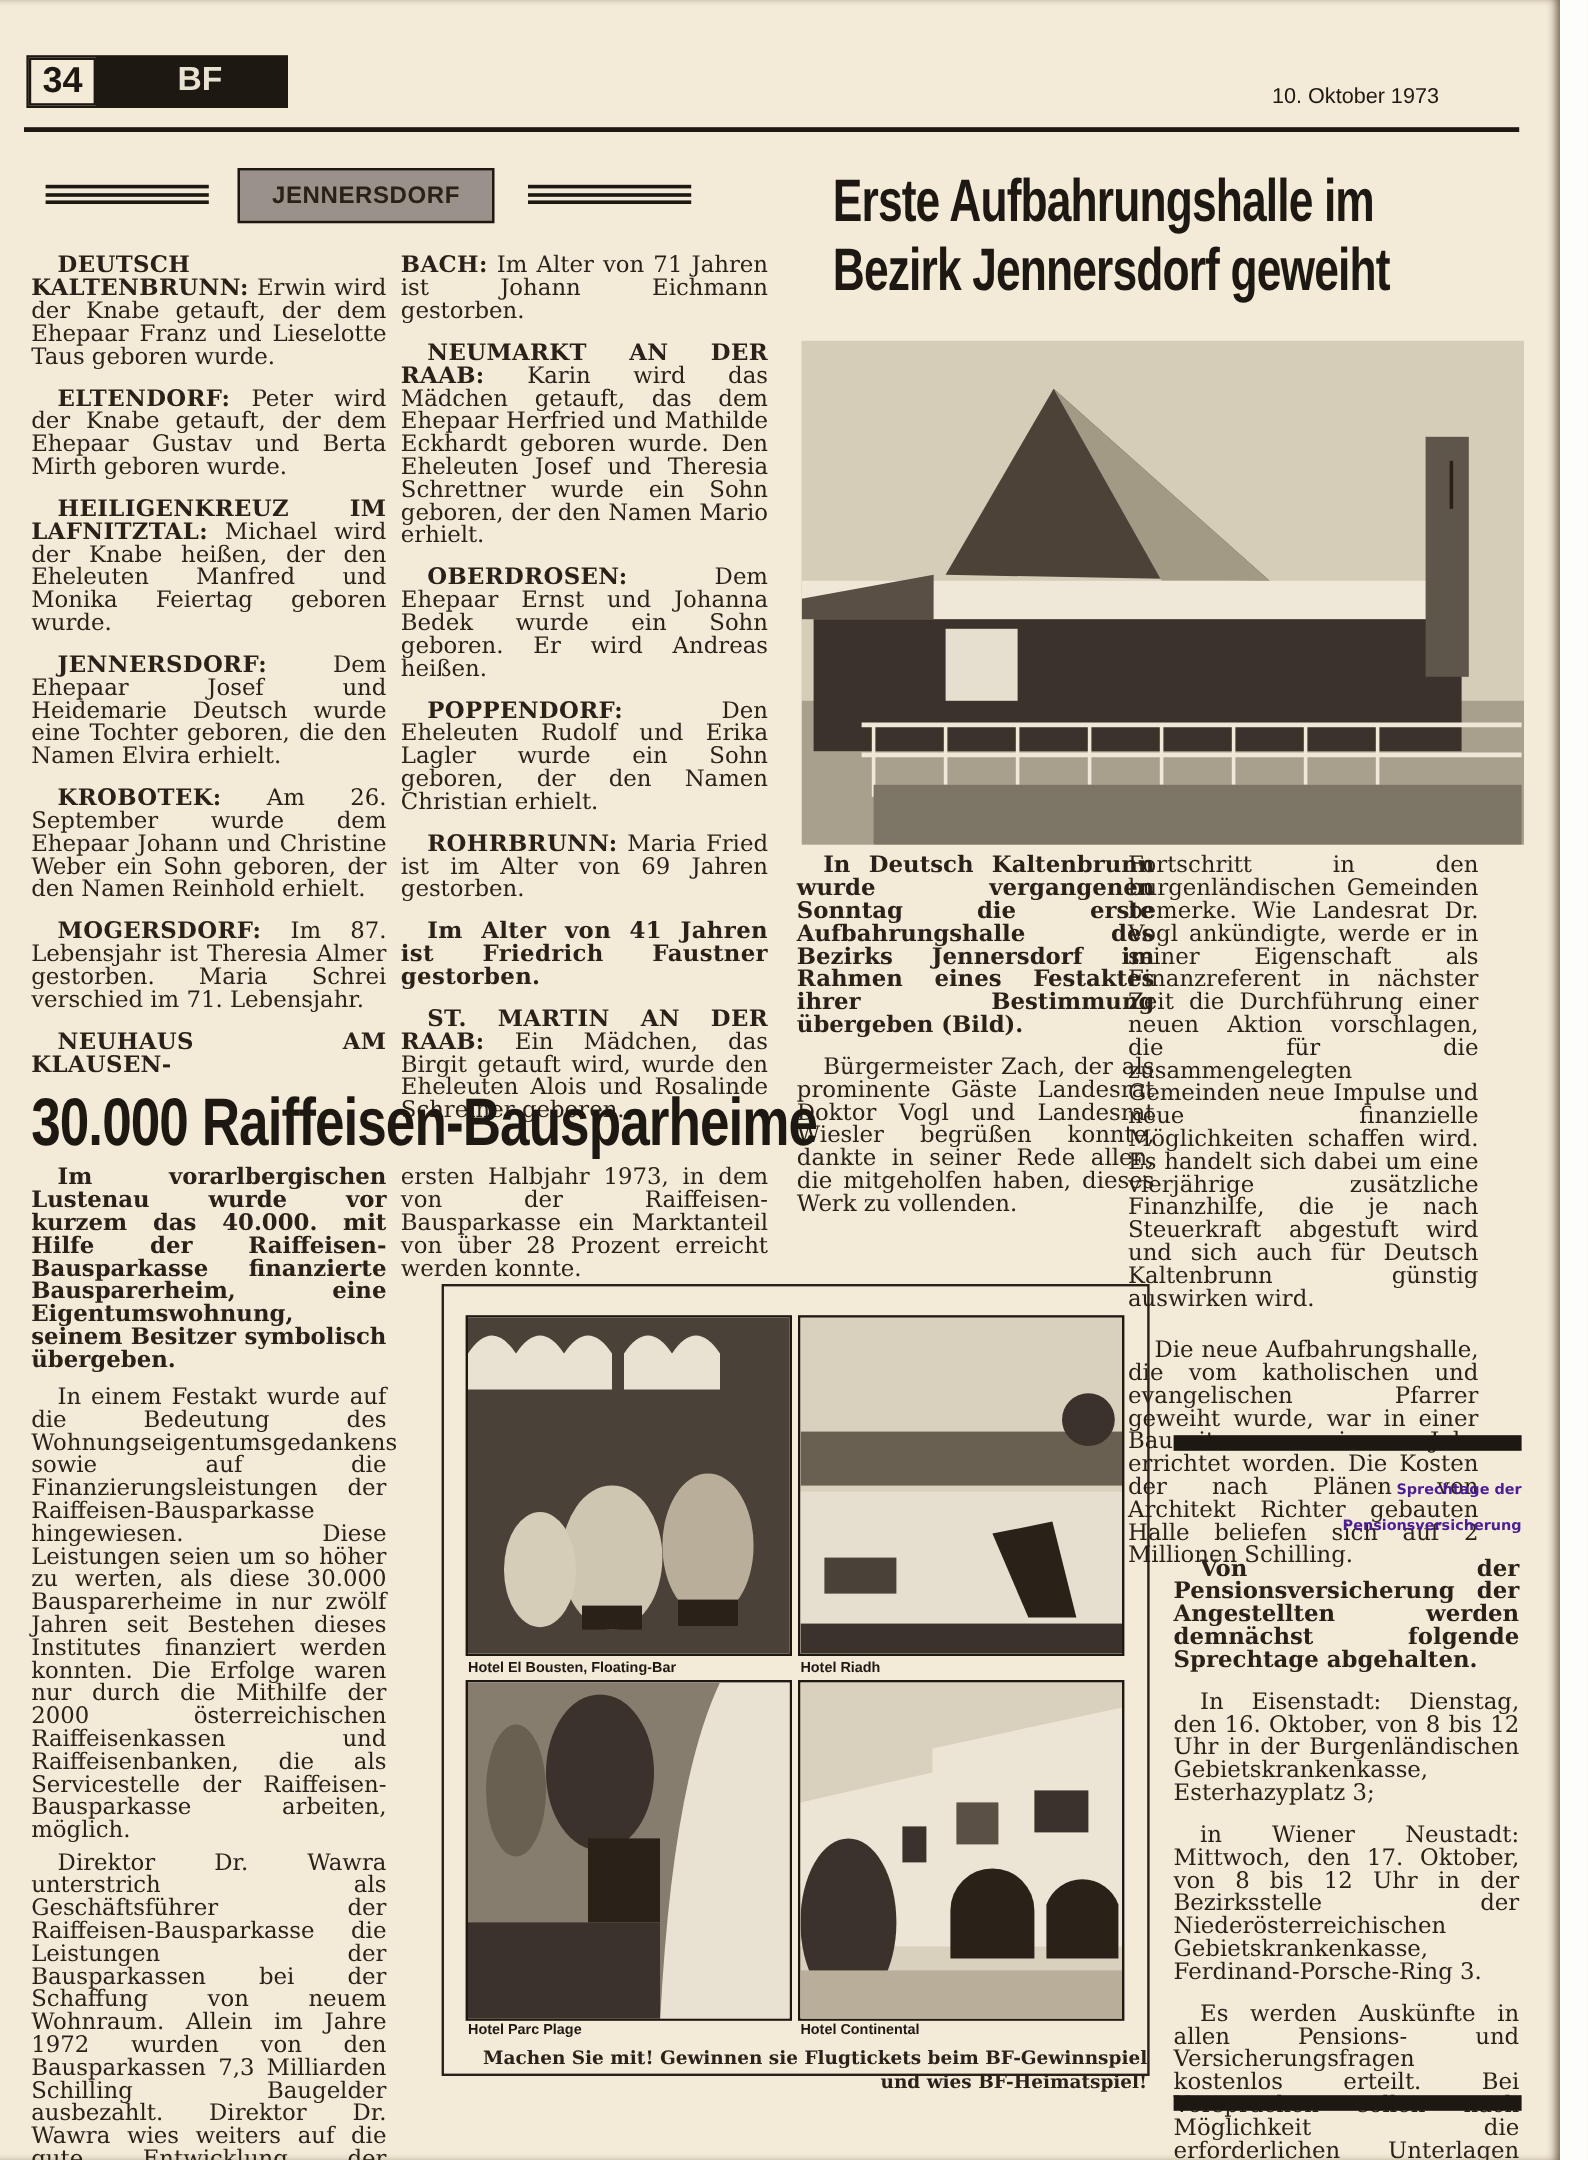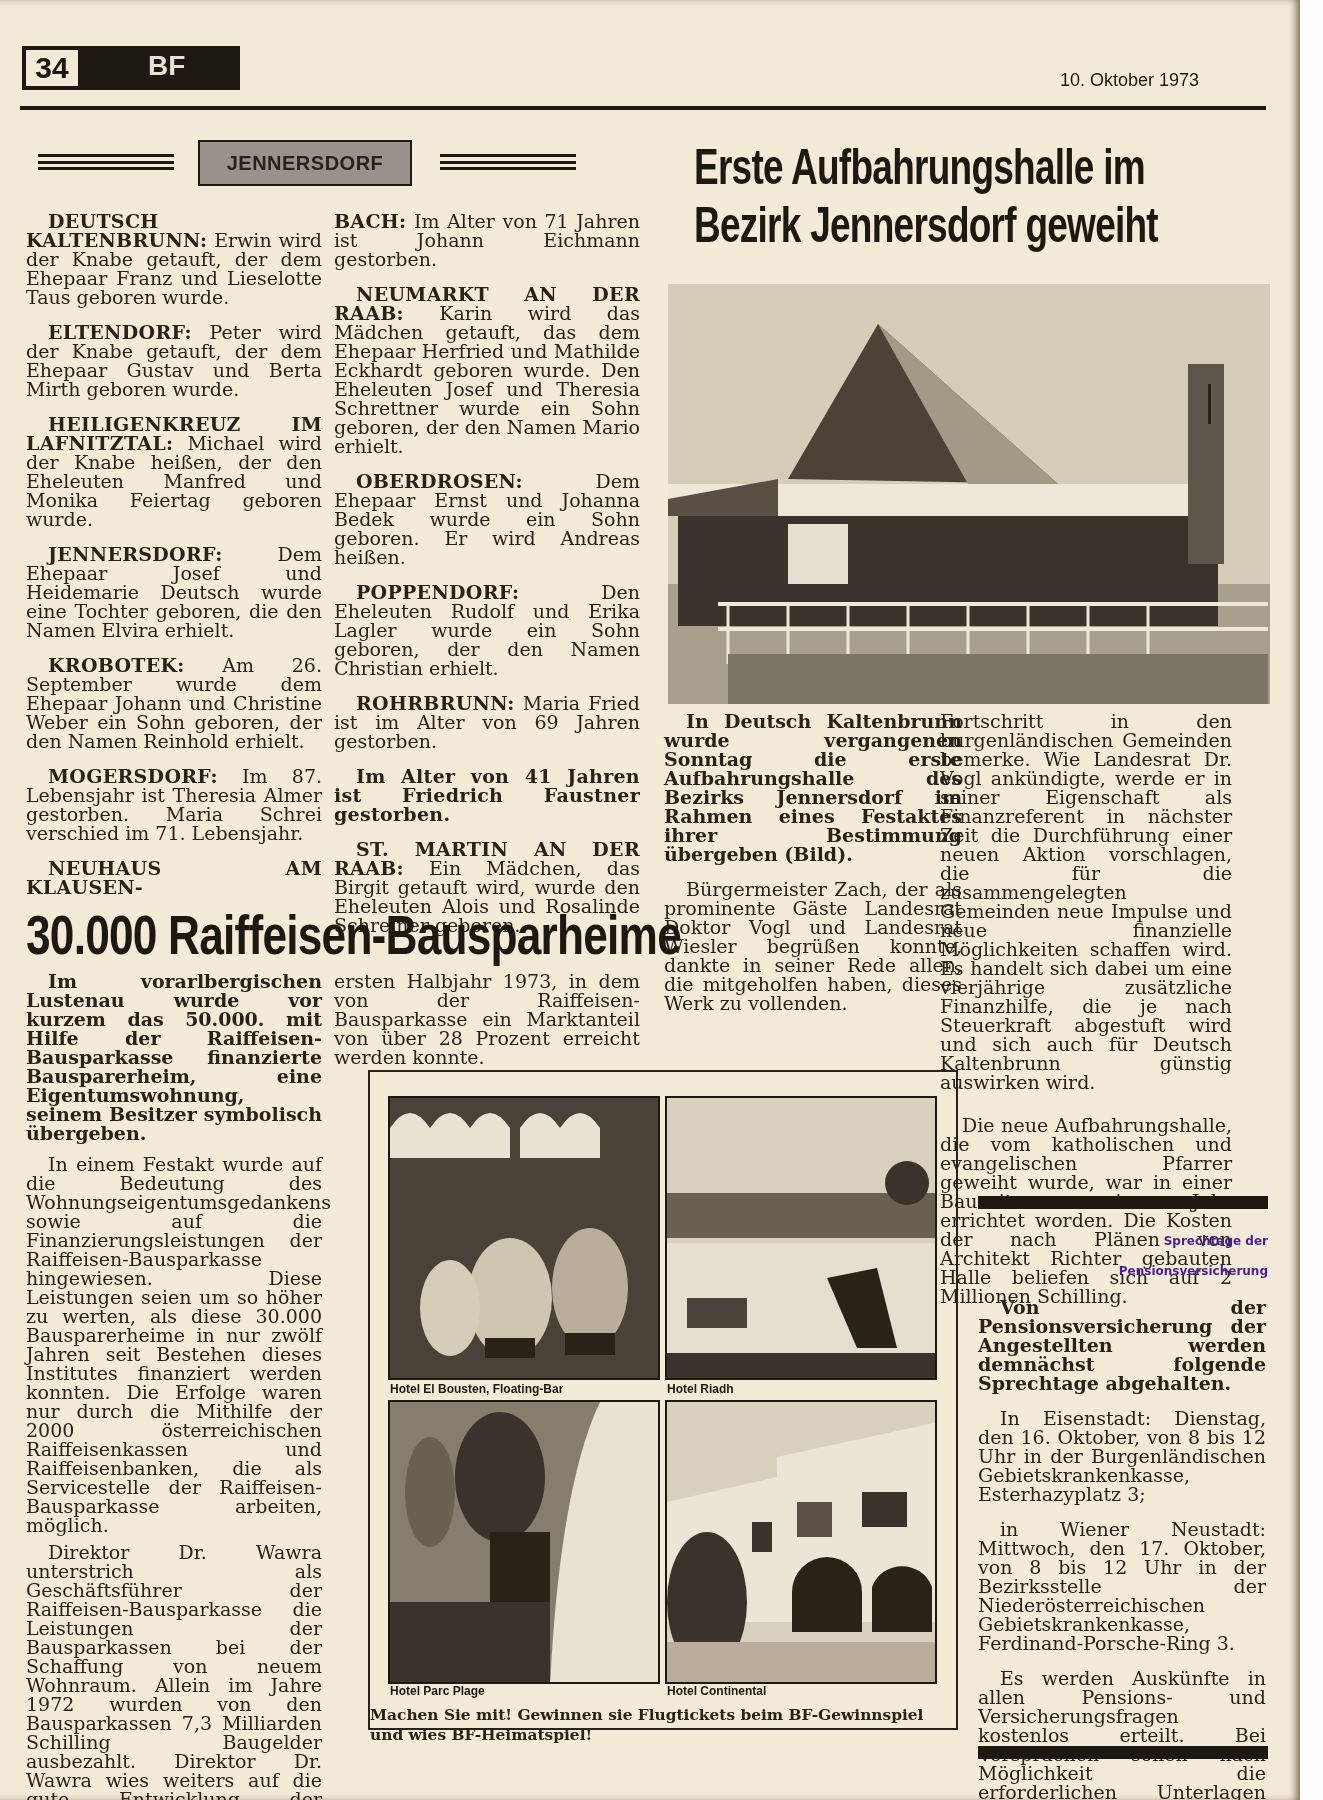--- a/index.html
+++ b/index.html
@@ -34,21 +34,21 @@
   .headline { font-family:"Liberation Sans", sans-serif; font-weight:bold; color:#1e1812;
               transform-origin:left top; letter-spacing:-1px; }
   .h-main { left:694px; top:138px; font-size:50px; line-height:58px; transform:scaleX(0.74); white-space:nowrap; }
   .h-rb { left:26px; top:905px; font-size:56px; line-height:60px; transform:scaleX(0.79); white-space:nowrap; }
 
   .photo-main { left:668px; top:284px; width:602px; height:420px; background:#cfc6b2; overflow:hidden; }
 
   .promo { left:368px; top:1070px; width:590px; height:660px; border:2px solid #2a2119; box-sizing:border-box; }
   .thumb { position:absolute; width:272px; overflow:hidden; border:2px solid #1e1812; box-sizing:border-box; }
   .thumb-cap { position:absolute; font:bold 12px "Liberation Sans", sans-serif; color:#1e1812; }
-  .promo-text { position:absolute; left:0; width:586px; text-align:left; font-weight:bold; font-size:15.4px; line-height:19px; }
+  .promo-text { position:absolute; left:0; width:586px; text-align:right; font-weight:bold; font-size:15.4px; line-height:19px; }
 
   .bar { height:13px; background:#1e1812; }
   .sprech-title { font-family:"DejaVu Sans", sans-serif; font-weight:bold; text-align:right; font-size:12px; line-height:30px; color:#4c1d95; }
 </style>
 </head>
 <body>
 
 <div class="paper"></div>
 <div class="edge"></div>
 
@@ -122,21 +122,21 @@
   <p class="tight">Bürgermeister Zach, der als prominente Gäste Landesrat Doktor Vogl und Landesrat Wiesler begrüßen konnte, dankte in seiner Rede allen, die mitgeholfen haben, dieses Werk zu vollenden.</p>
 </div>
 <div class="abs col" style="left:940px;top:712px;width:292px;">
   <p style="text-indent:0;margin-bottom:24px">Fortschritt in den burgenländischen Gemeinden bemerke. Wie Landesrat Dr. Vogl ankündigte, werde er in seiner Eigenschaft als Finanzreferent in nächster Zeit die Durchführung einer neuen Aktion vorschlagen, die für die zusammengelegten Gemeinden neue Impulse und neue finanzielle Möglichkeiten schaffen wird. Es handelt sich dabei um eine vierjährige zusätzliche Finanzhilfe, die je nach Steuerkraft abgestuft wird und sich auch für Deutsch Kaltenbrunn günstig auswirken wird.</p>
   <p>Die neue Aufbahrungshalle, die vom katholischen und evangelischen Pfarrer geweiht wurde, war in einer Bauzeit von einem Jahr errichtet worden. Die Kosten der nach Plänen von Architekt Richter gebauten Halle beliefen sich auf 2 Millionen Schilling.</p>
 </div>
 
 <div class="abs headline h-rb">30.000 Raiffeisen-Bausparheime</div>
 
 <div class="abs col" style="left:26px;top:972px;width:296px;">
-  <p class="lead" style="margin-bottom:12px">Im vorarlbergischen Lustenau wurde vor kurzem das 50.000. mit Hilfe der Raiffeisen-Bausparkasse finanzierte Bausparerheim, eine Eigentumswohnung, seinem Besitzer symbolisch übergeben.</p>
+  <p class="lead" style="margin-bottom:12px">Im vorarlbergischen Lustenau wurde vor kurzem das 40.000. mit Hilfe der Raiffeisen-Bausparkasse finanzierte Bausparerheim, eine Eigentumswohnung, seinem Besitzer symbolisch übergeben.</p>
   <p class="tight">In einem Festakt wurde auf die Bedeutung des Wohnungseigentumsgedankens sowie auf die Finanzierungsleistungen der Raiffeisen-Bausparkasse hingewiesen. Diese Leistungen seien um so höher zu werten, als diese 30.000 Bausparerheime in nur zwölf Jahren seit Bestehen dieses Institutes finanziert werden konnten. Die Erfolge waren nur durch die Mithilfe der 2000 österreichischen Raiffeisenkassen und Raiffeisenbanken, die als Servicestelle der Raiffeisen-Bausparkasse arbeiten, möglich.</p>
   <p>Direktor Dr. Wawra unterstrich als Geschäftsführer der Raiffeisen-Bausparkasse die Leistungen der Bausparkassen bei der Schaffung von neuem Wohnraum. Allein im Jahre 1972 wurden von den Bausparkassen 7,3 Milliarden Schilling Baugelder ausbezahlt. Direktor Dr. Wawra wies weiters auf die gute Entwicklung der Raiffeisen-Bausparkasse hin, die eine wichtige Ergänzung des Dienstleistungsgeschäftes der Raiffeisenkassen bildet. Das Interesse, das von der Bevölkerung dem Raiffeisen-Bausparen entgegengebracht wurde, kennzeichnet auch das Neugeschäft im</p>
 </div>
 <div class="abs col" style="left:334px;top:972px;width:306px;">
   <p style="text-indent:0">ersten Halbjahr 1973, in dem von der Raiffeisen-Bausparkasse ein Marktanteil von über 28 Prozent erreicht werden konnte.</p>
 </div>
 
 <div class="abs promo">
   <div class="thumb" style="left:18px;top:24px;height:284px;">
     <svg width="272" height="284">

